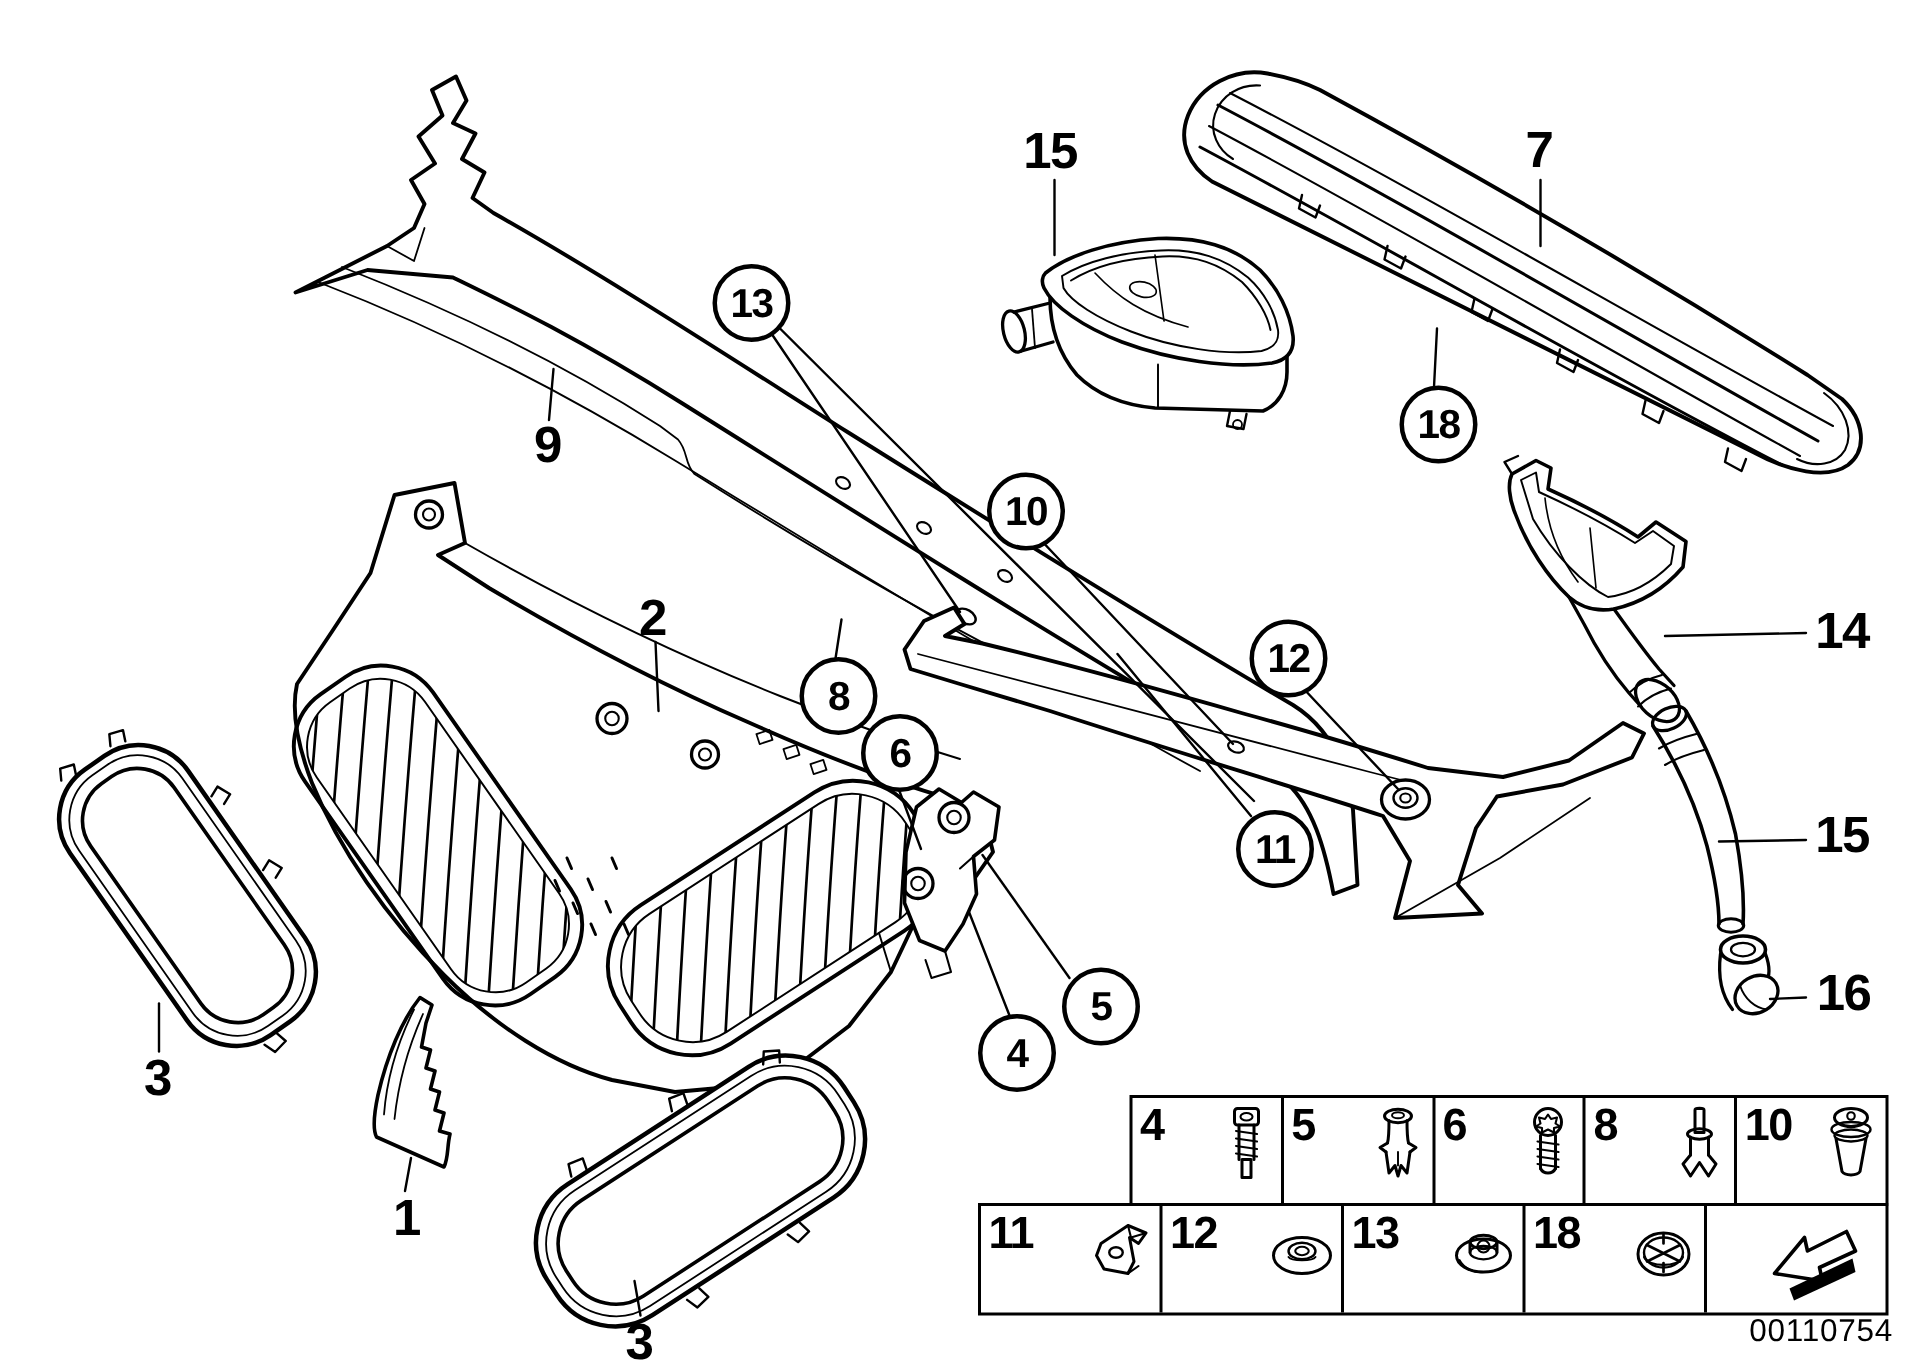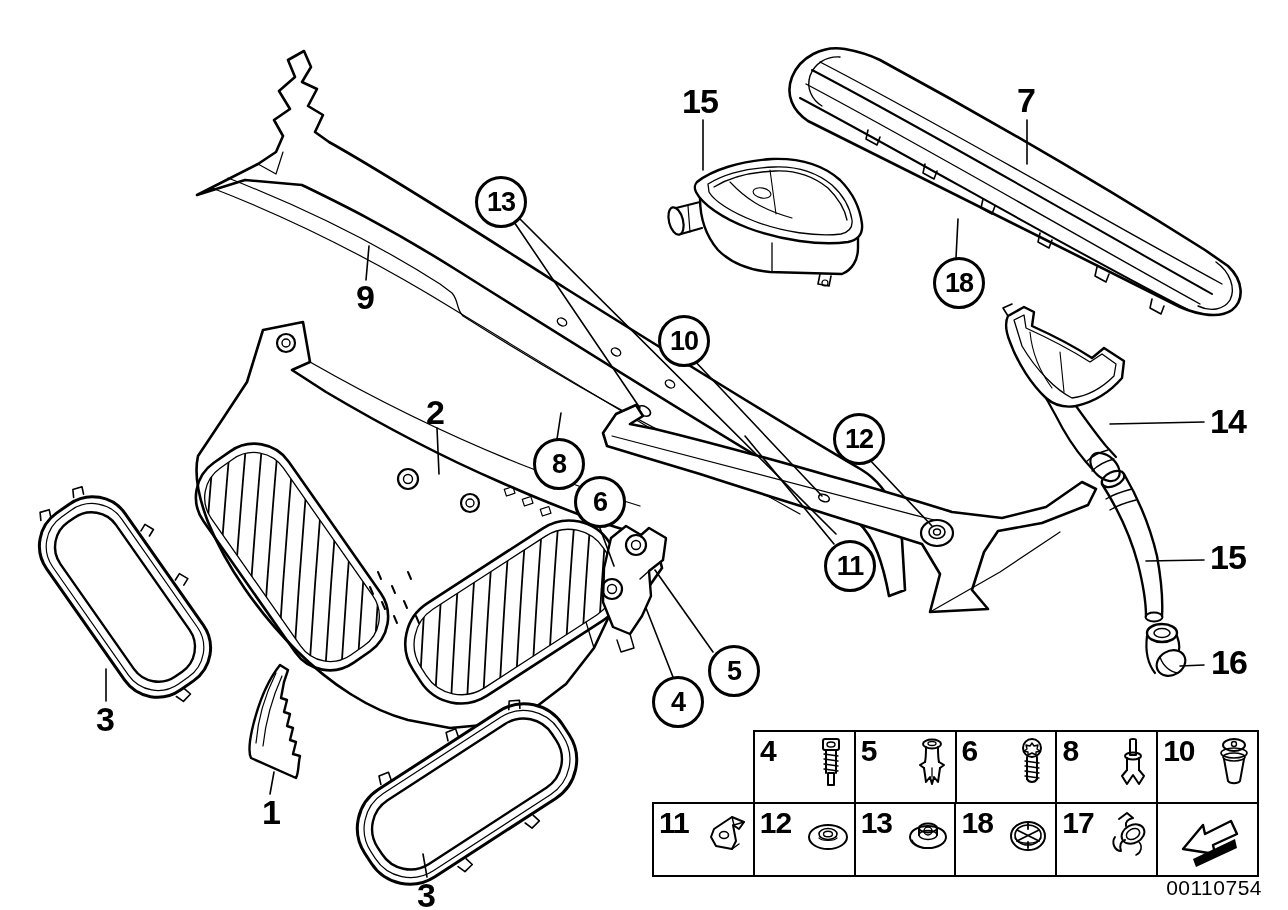--- a/index.html
+++ b/index.html
@@ -349,30 +349,20 @@
     <div class="cell">
       <span class="num">18</span>
       <svg width="48" height="58" viewBox="0 0 48 56" fill="none" stroke="#000" stroke-width="2" stroke-linejoin="round" stroke-linecap="round">
         <ellipse cx="24" cy="27" rx="17" ry="14"></ellipse>
         <ellipse cx="24" cy="26" rx="13" ry="10" stroke-width="1.6"></ellipse>
         <path stroke-width="1.8" d="M13,21 L35,32 M35,21 L13,32 M24,14 V20 M24,33 V39"></path>
         <path stroke-width="1.4" d="M11,29 C14,36 34,36 37,29"></path>
       </svg>
     </div>
     <div class="cell">
-      <span class="num">17</span>
-      <svg width="46" height="58" viewBox="0 0 46 56" fill="none" stroke="#000" stroke-width="2" stroke-linejoin="round" stroke-linecap="round">
-        <path d="M12,10 L20,4 L26,9 C21,10 18,13 19,17"></path>
-        <ellipse cx="26" cy="25" rx="12" ry="9" transform="rotate(-28 26 25)"></ellipse>
-        <ellipse cx="26" cy="25" rx="7" ry="5" stroke-width="1.5" transform="rotate(-28 26 25)"></ellipse>
-        <path d="M8,28 C4,34 8,42 14,42 C12,36 14,32 18,31"></path>
-        <path stroke-width="1.6" d="M32,33 C36,37 34,44 29,46"></path>
-      </svg>
-    </div>
-    <div class="cell">
       <svg width="62" height="60" viewBox="0 0 62 58" style="right:16px;top:6px" fill="none" stroke="#000" stroke-width="2.4" stroke-linejoin="round">
         <path fill="#fff" d="M4,38 L24,14 L26,23 L52,10 L58,23 L34,34 L36,43 Z"></path>
         <path fill="#000" stroke="none" d="M14,48 L56,28 L58,37 L17,56 Z"></path>
       </svg>
     </div>
   </div>
 
   <div id="diagram-number">00110754</div>
 </div>
 

